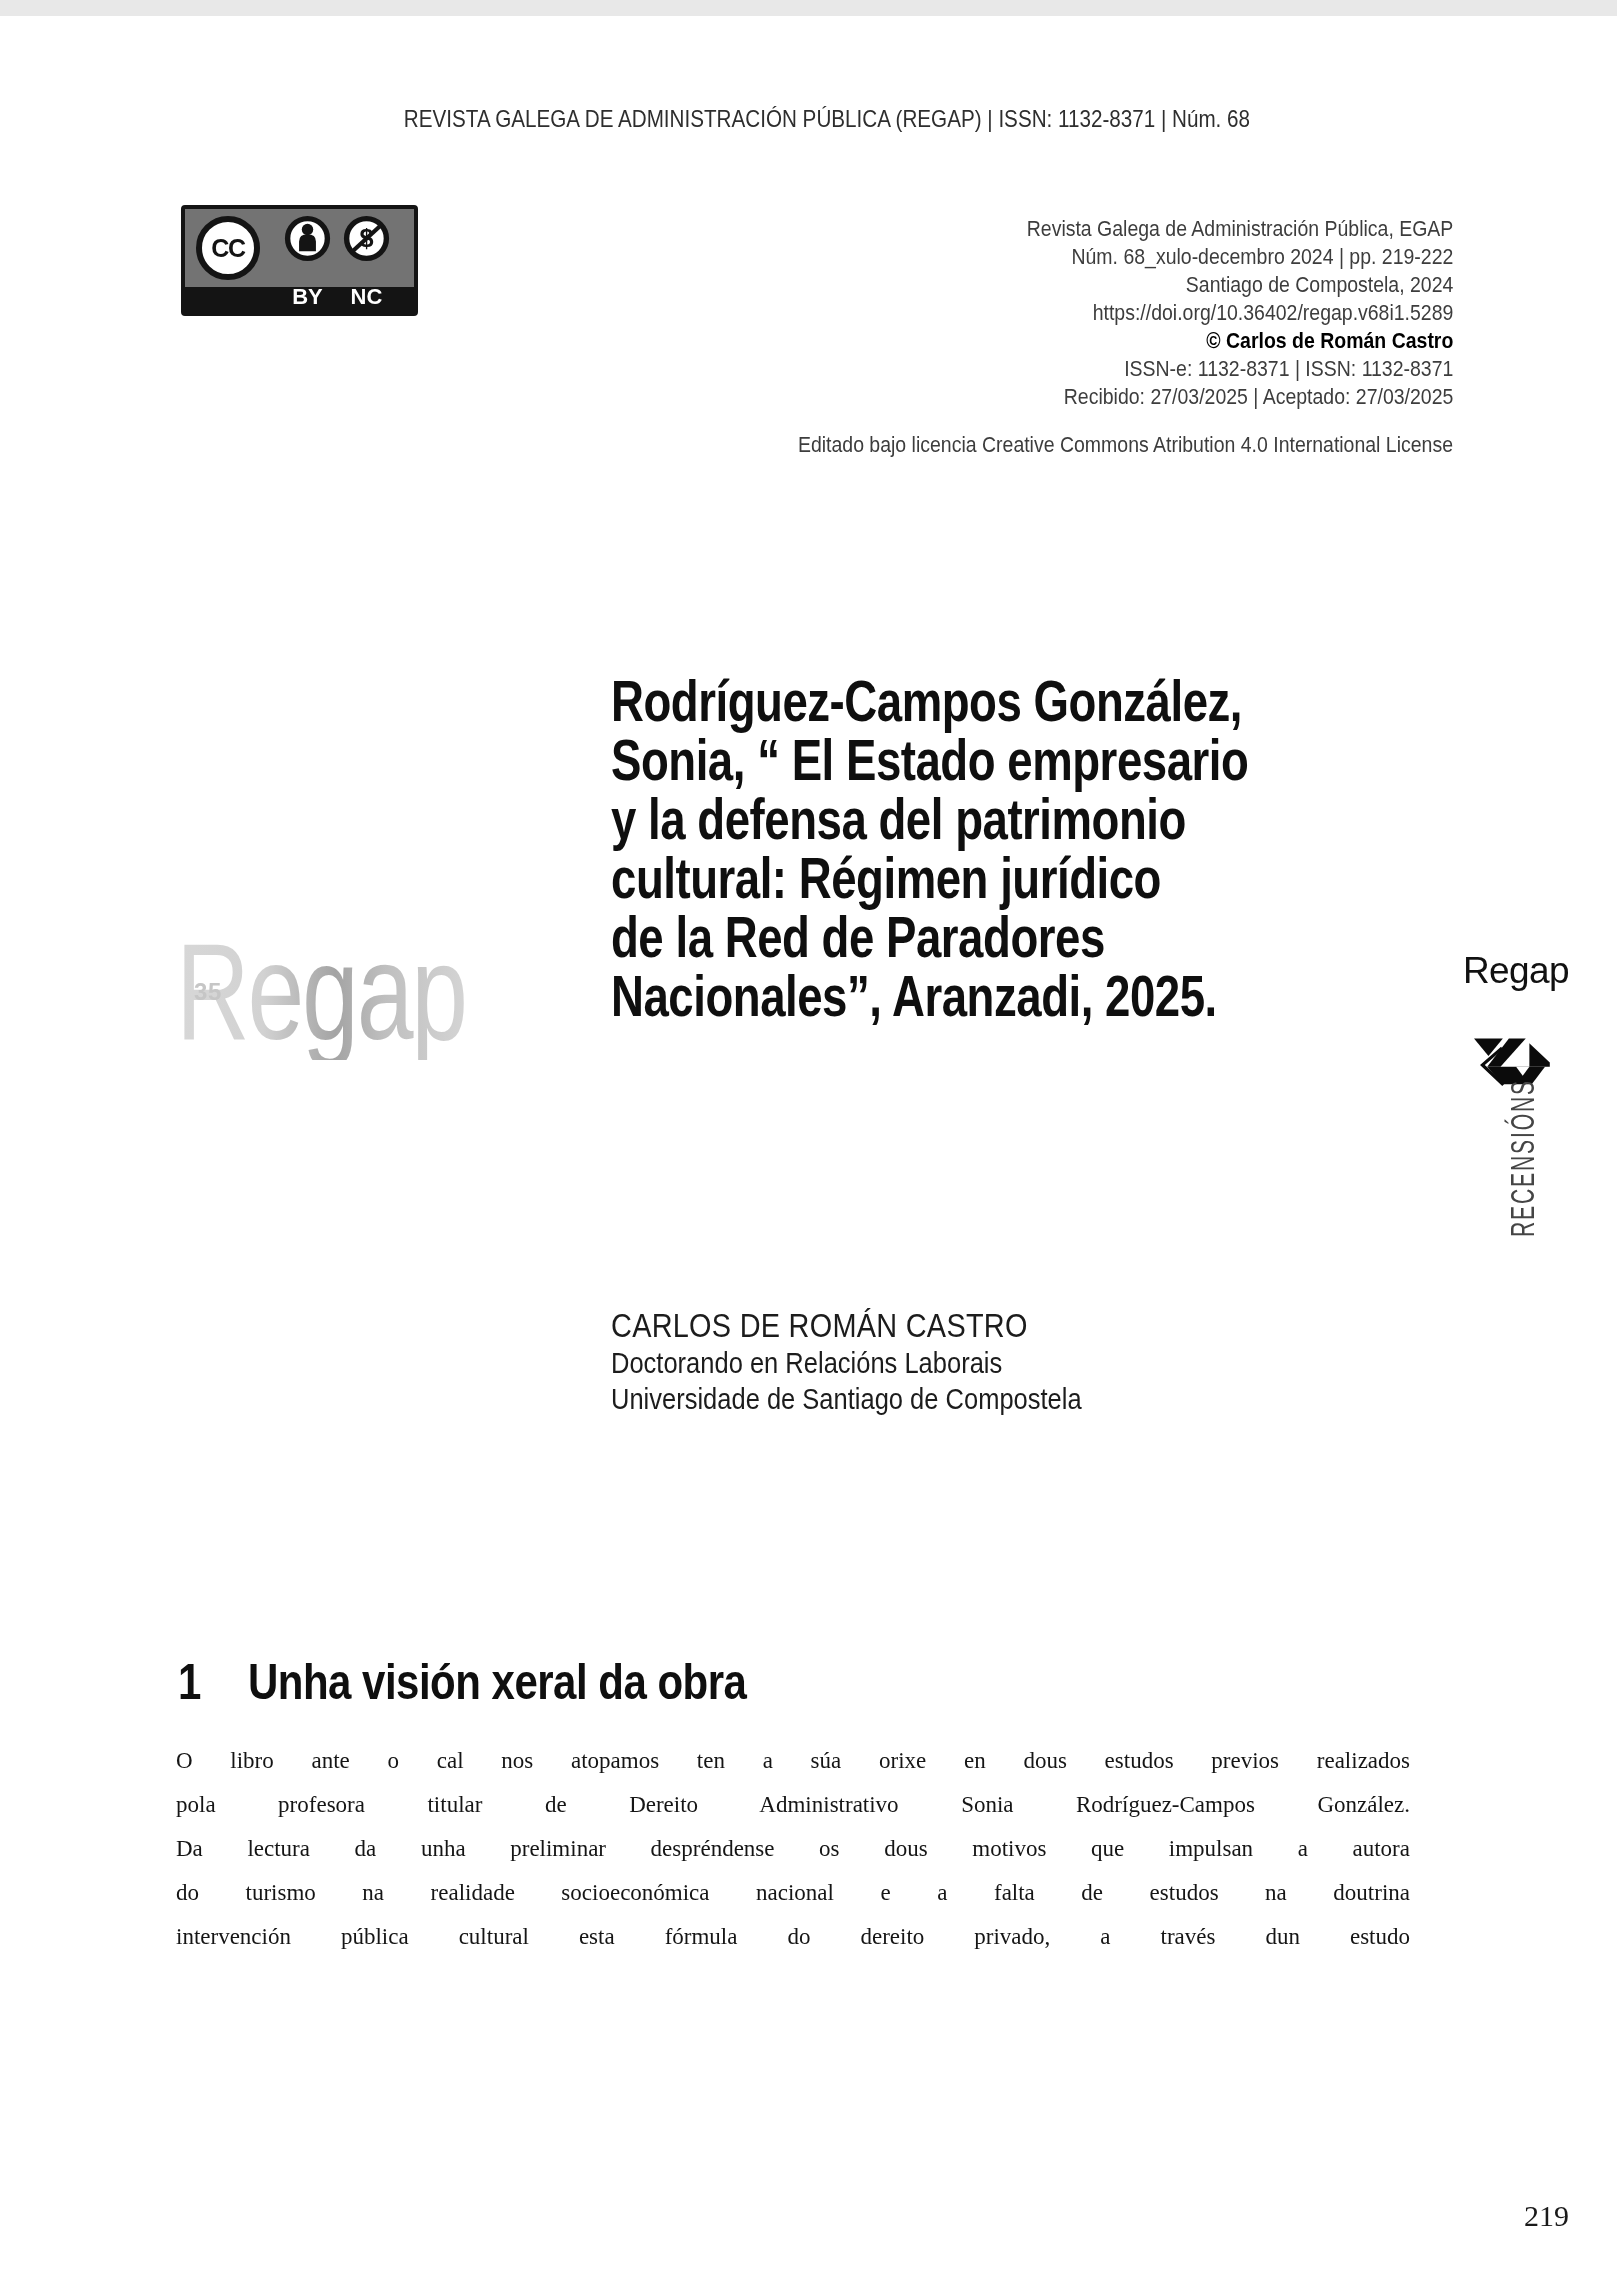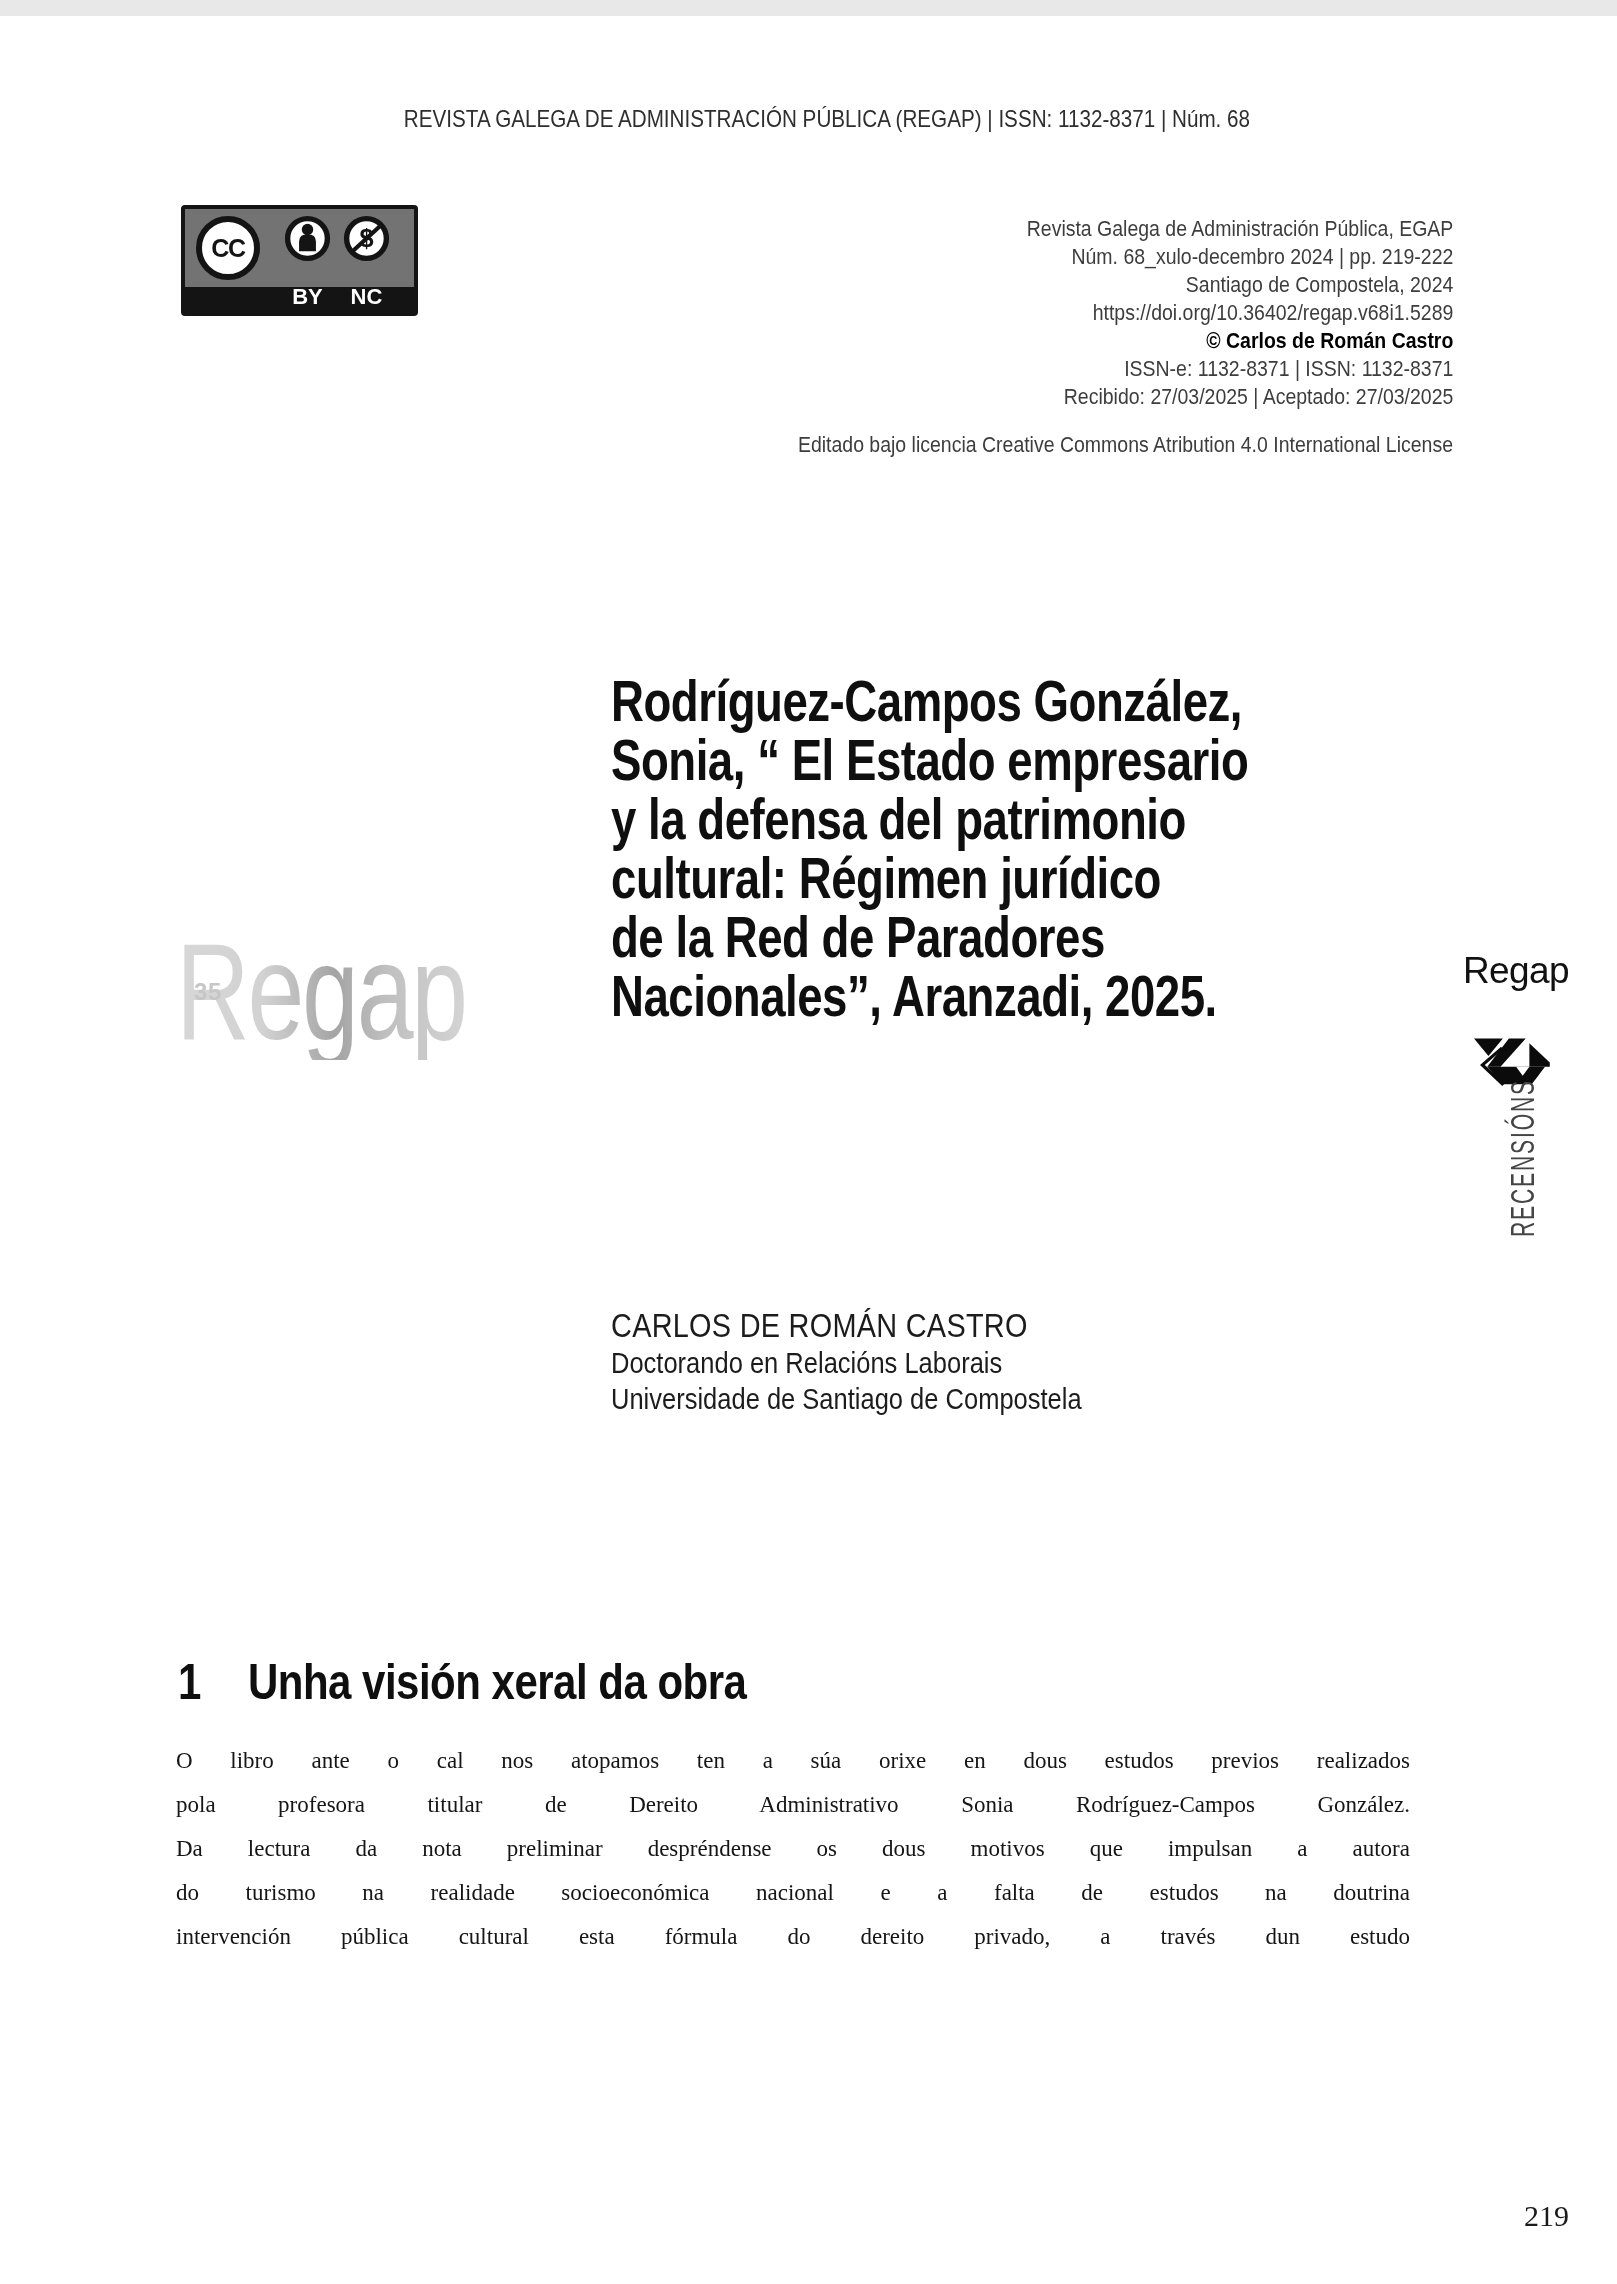--- a/index.html
+++ b/index.html
@@ -178,21 +178,21 @@
   </div>
 
   <div class="section-heading">
     <span>1</span>
     <span>Unha visión xeral da obra</span>
   </div>
 
   <div class="body-text">
     <div class="body-line">O libro ante o cal nos atopamos ten a súa orixe en dous estudos previos realizados</div>
     <div class="body-line">pola profesora titular de Dereito Administrativo Sonia Rodríguez-Campos González.</div>
-    <div class="body-line">Da lectura da nota preliminar despréndense os dous motivos que impulsan a autora</div>
+    <div class="body-line">Da lectura da unha preliminar despréndense os dous motivos que impulsan a autora</div>
     <div class="body-line">do turismo na realidade socioeconómica nacional e a falta de estudos na doutrina</div>
     <div class="body-line">intervención pública cultural esta fórmula do dereito privado, a través dun estudo</div>
   </div>
 
   <div class="page-number">219</div>
 
 </div>
 
 
 </body></html>

